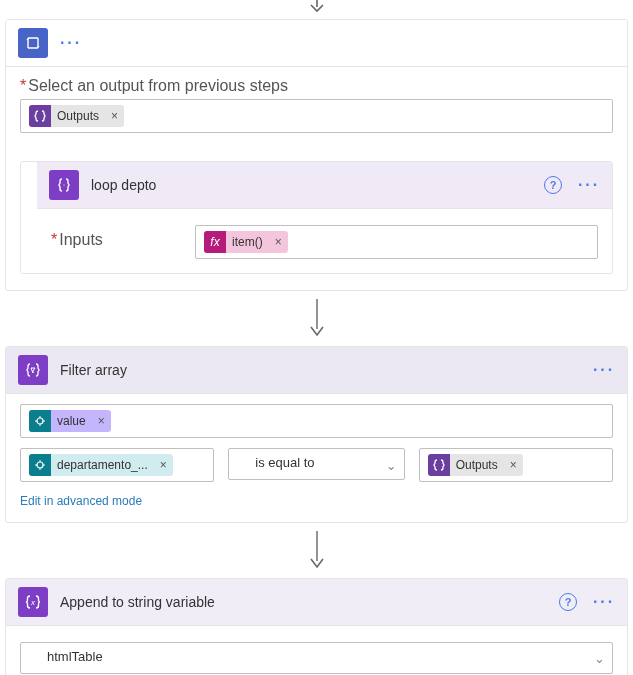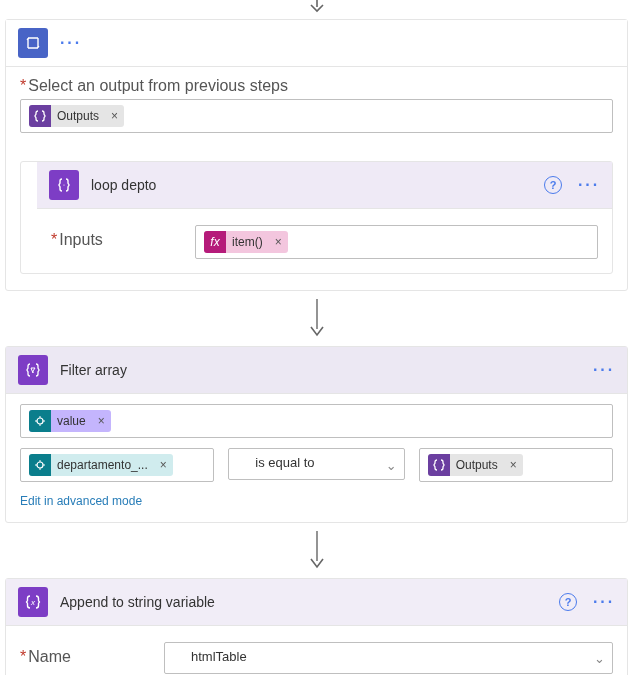--- a/index.html
+++ b/index.html
@@ -232,23 +232,20 @@
         </svg>
     </div>
     <div class="card-title">Append to string variable</div>
     <div class="card-actions">
       <span class="help-icon">?</span>
       <span class="menu-dots">···</span>
     </div>
   </div>
   <div class="card-body">
     <div class="row">
-      <div class="label-col field-label">
-        <span class="req">*</span><span>Name</span>
-      </div>
       <div class="val-col select-wrap">
         <div class="select-box">
             <span>htmlTable</span>
           </div>
         <span class="select-caret">⌄</span>
       </div>
     </div>
 
   </div>
 </div>

